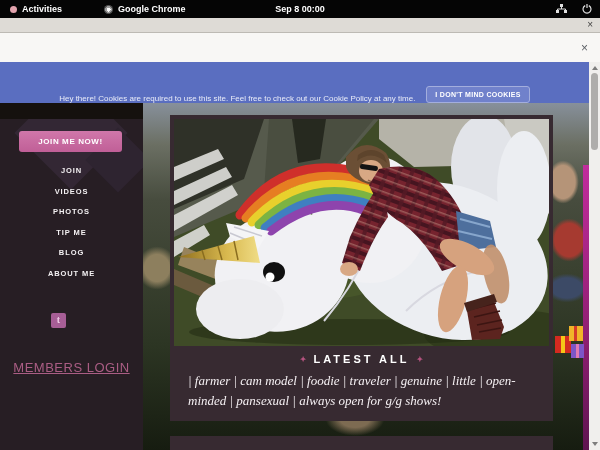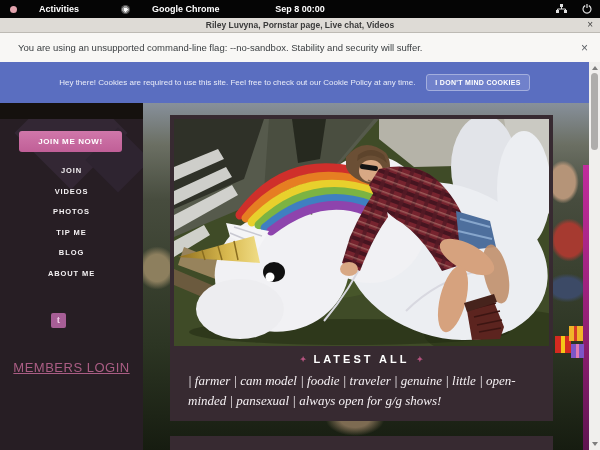--- a/index.html
+++ b/index.html
@@ -1,21 +1,21 @@
 <!DOCTYPE html>
 <html><head>
 <meta charset="utf-8">
 <style>
   html,body{margin:0;padding:0;background:#222;}
   .screen{position:relative;width:600px;height:450px;overflow:hidden;background:#000;
     font-family:"Liberation Sans",sans-serif;-webkit-font-smoothing:antialiased;}
   
   .topbar{position:absolute;top:0;left:0;right:0;height:18px;background:#050505;color:#fff;
     display:flex;align-items:center;font-size:9px;font-weight:bold;}
-  .tb-group{display:flex;align-items:center;gap:22px;}
+  .tb-group{display:flex;align-items:center;gap:5px;}
   .activities{margin-left:10px;}
   .act-dot{width:7px;height:7px;border-radius:50%;background:#e2a3ad;}
   .chrome-item{margin-left:42px;}
   .chrome-ico{width:9px;height:9px;border-radius:50%;
     background:radial-gradient(circle,#fdfdfd 0 2px,#9c9c9c 2px 3.5px,#555 3.5px);}
   .tb-clock{position:absolute;left:50%;transform:translateX(-50%);font-weight:bold;}
   .tb-right{position:absolute;right:8px;display:flex;gap:15px;align-items:center;}
   .tb-right svg{display:block;}
   
   .titlebar{position:absolute;top:18px;left:0;right:0;height:14px;background:#dedbd6;
@@ -44,21 +44,21 @@
   .gift{position:absolute;}
   .gift i{position:absolute;top:0;bottom:0;}
   .gift-red{left:555px;top:274px;width:16px;height:17px;background:#d42a20;}
   .gift-red i{left:6px;width:4px;background:#f5c518;}
   .gift-yellow{left:569px;top:264px;width:14px;height:15px;background:#f0b429;}
   .gift-yellow i{left:5px;width:3px;background:#d43a2a;}
   .gift-purple{left:571px;top:282px;width:13px;height:14px;background:#7d55c7;}
   .gift-purple i{left:5px;width:3px;background:#e07bb4;}
   
   .cookiebar{position:absolute;top:0;left:0;width:589px;height:41px;background:#5a6ec0;
-    display:flex;align-items:center;justify-content:center;gap:11px;}
+    display:flex;align-items:flex-end;justify-content:center;gap:11px;}
   .cookie-msg{color:#e9ecf8;font-size:8px;}
   .cookie-btn{background:#7081cb;border:1px solid #a3aedd;border-radius:3px;color:#fff;
     font-weight:bold;font-size:7px;letter-spacing:.3px;padding:4px 8px;cursor:pointer;}
   
   .sidebar{position:absolute;left:0;top:41px;bottom:0;width:143px;background:#271e24;overflow:hidden;margin-top:16px;}
   .sb-diamond{position:absolute;width:80px;height:80px;background:#332734;transform:rotate(45deg);
     left:31px;top:-26px;}
   .sb-diamond2{position:absolute;width:46px;height:46px;background:#2e2430;transform:rotate(45deg);
     left:95px;top:18px;}
   .join-btn{position:absolute;left:19px;top:12px;width:103px;height:21px;
@@ -118,26 +118,24 @@
       <span>
         <svg width="10" height="10" viewBox="0 0 10 10">
           <path d="M3.2 1.6 A4 4 0 1 0 6.8 1.6" stroke="#dfdfdf" stroke-width="1.2" fill="none"></path>
           <line x1="5" y1="0" x2="5" y2="4" stroke="#dfdfdf" stroke-width="1.2"></line>
         </svg>
       </span>
     </div>
   </div>
 
   <div class="titlebar">
-    <span>Riley Luvyna, Pornstar page, Live chat, Videos</span>
     <span class="tb-close">×</span>
   </div>
 
   <div class="infobar">
-    <span>You are using an unsupported command-line flag: --no-sandbox. Stability and security will suffer.</span>
     <span class="ib-close">×</span>
   </div>
 
   <div class="viewport">
     <div class="page">
 
       <div class="page-bg"></div>
       <div class="magenta-strip"></div>
       <div class="gift gift-red">
           <i></i>

